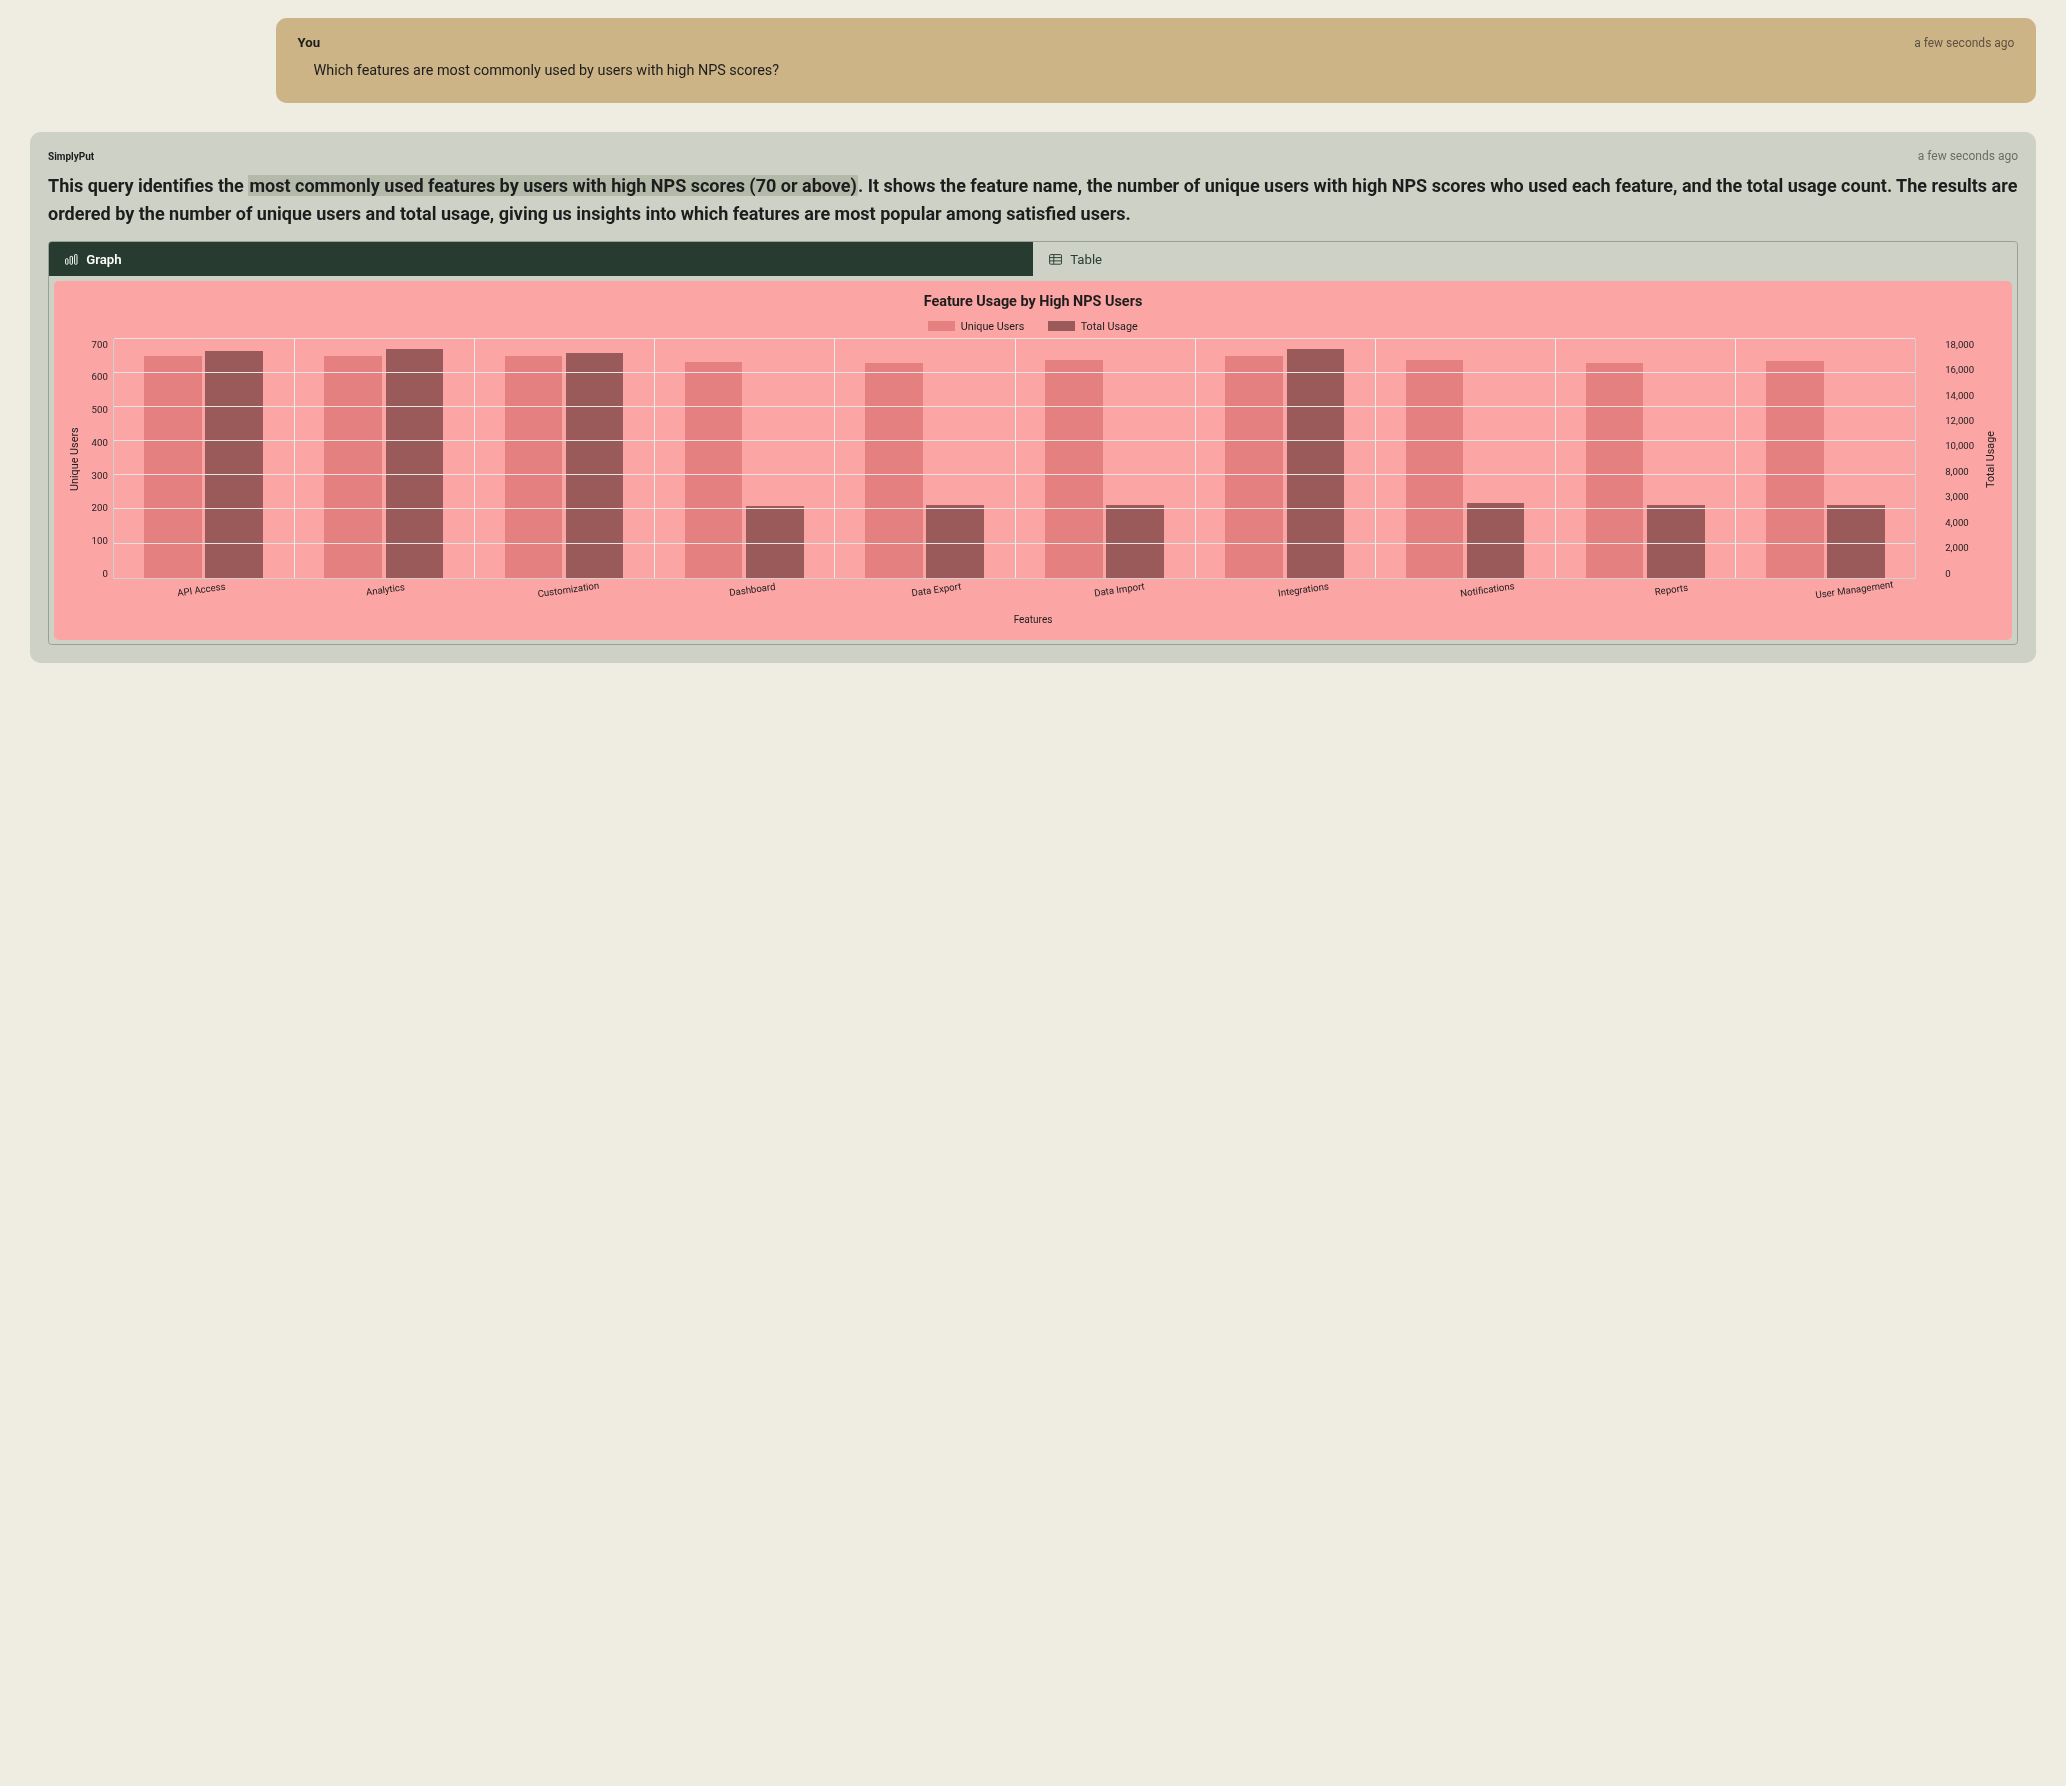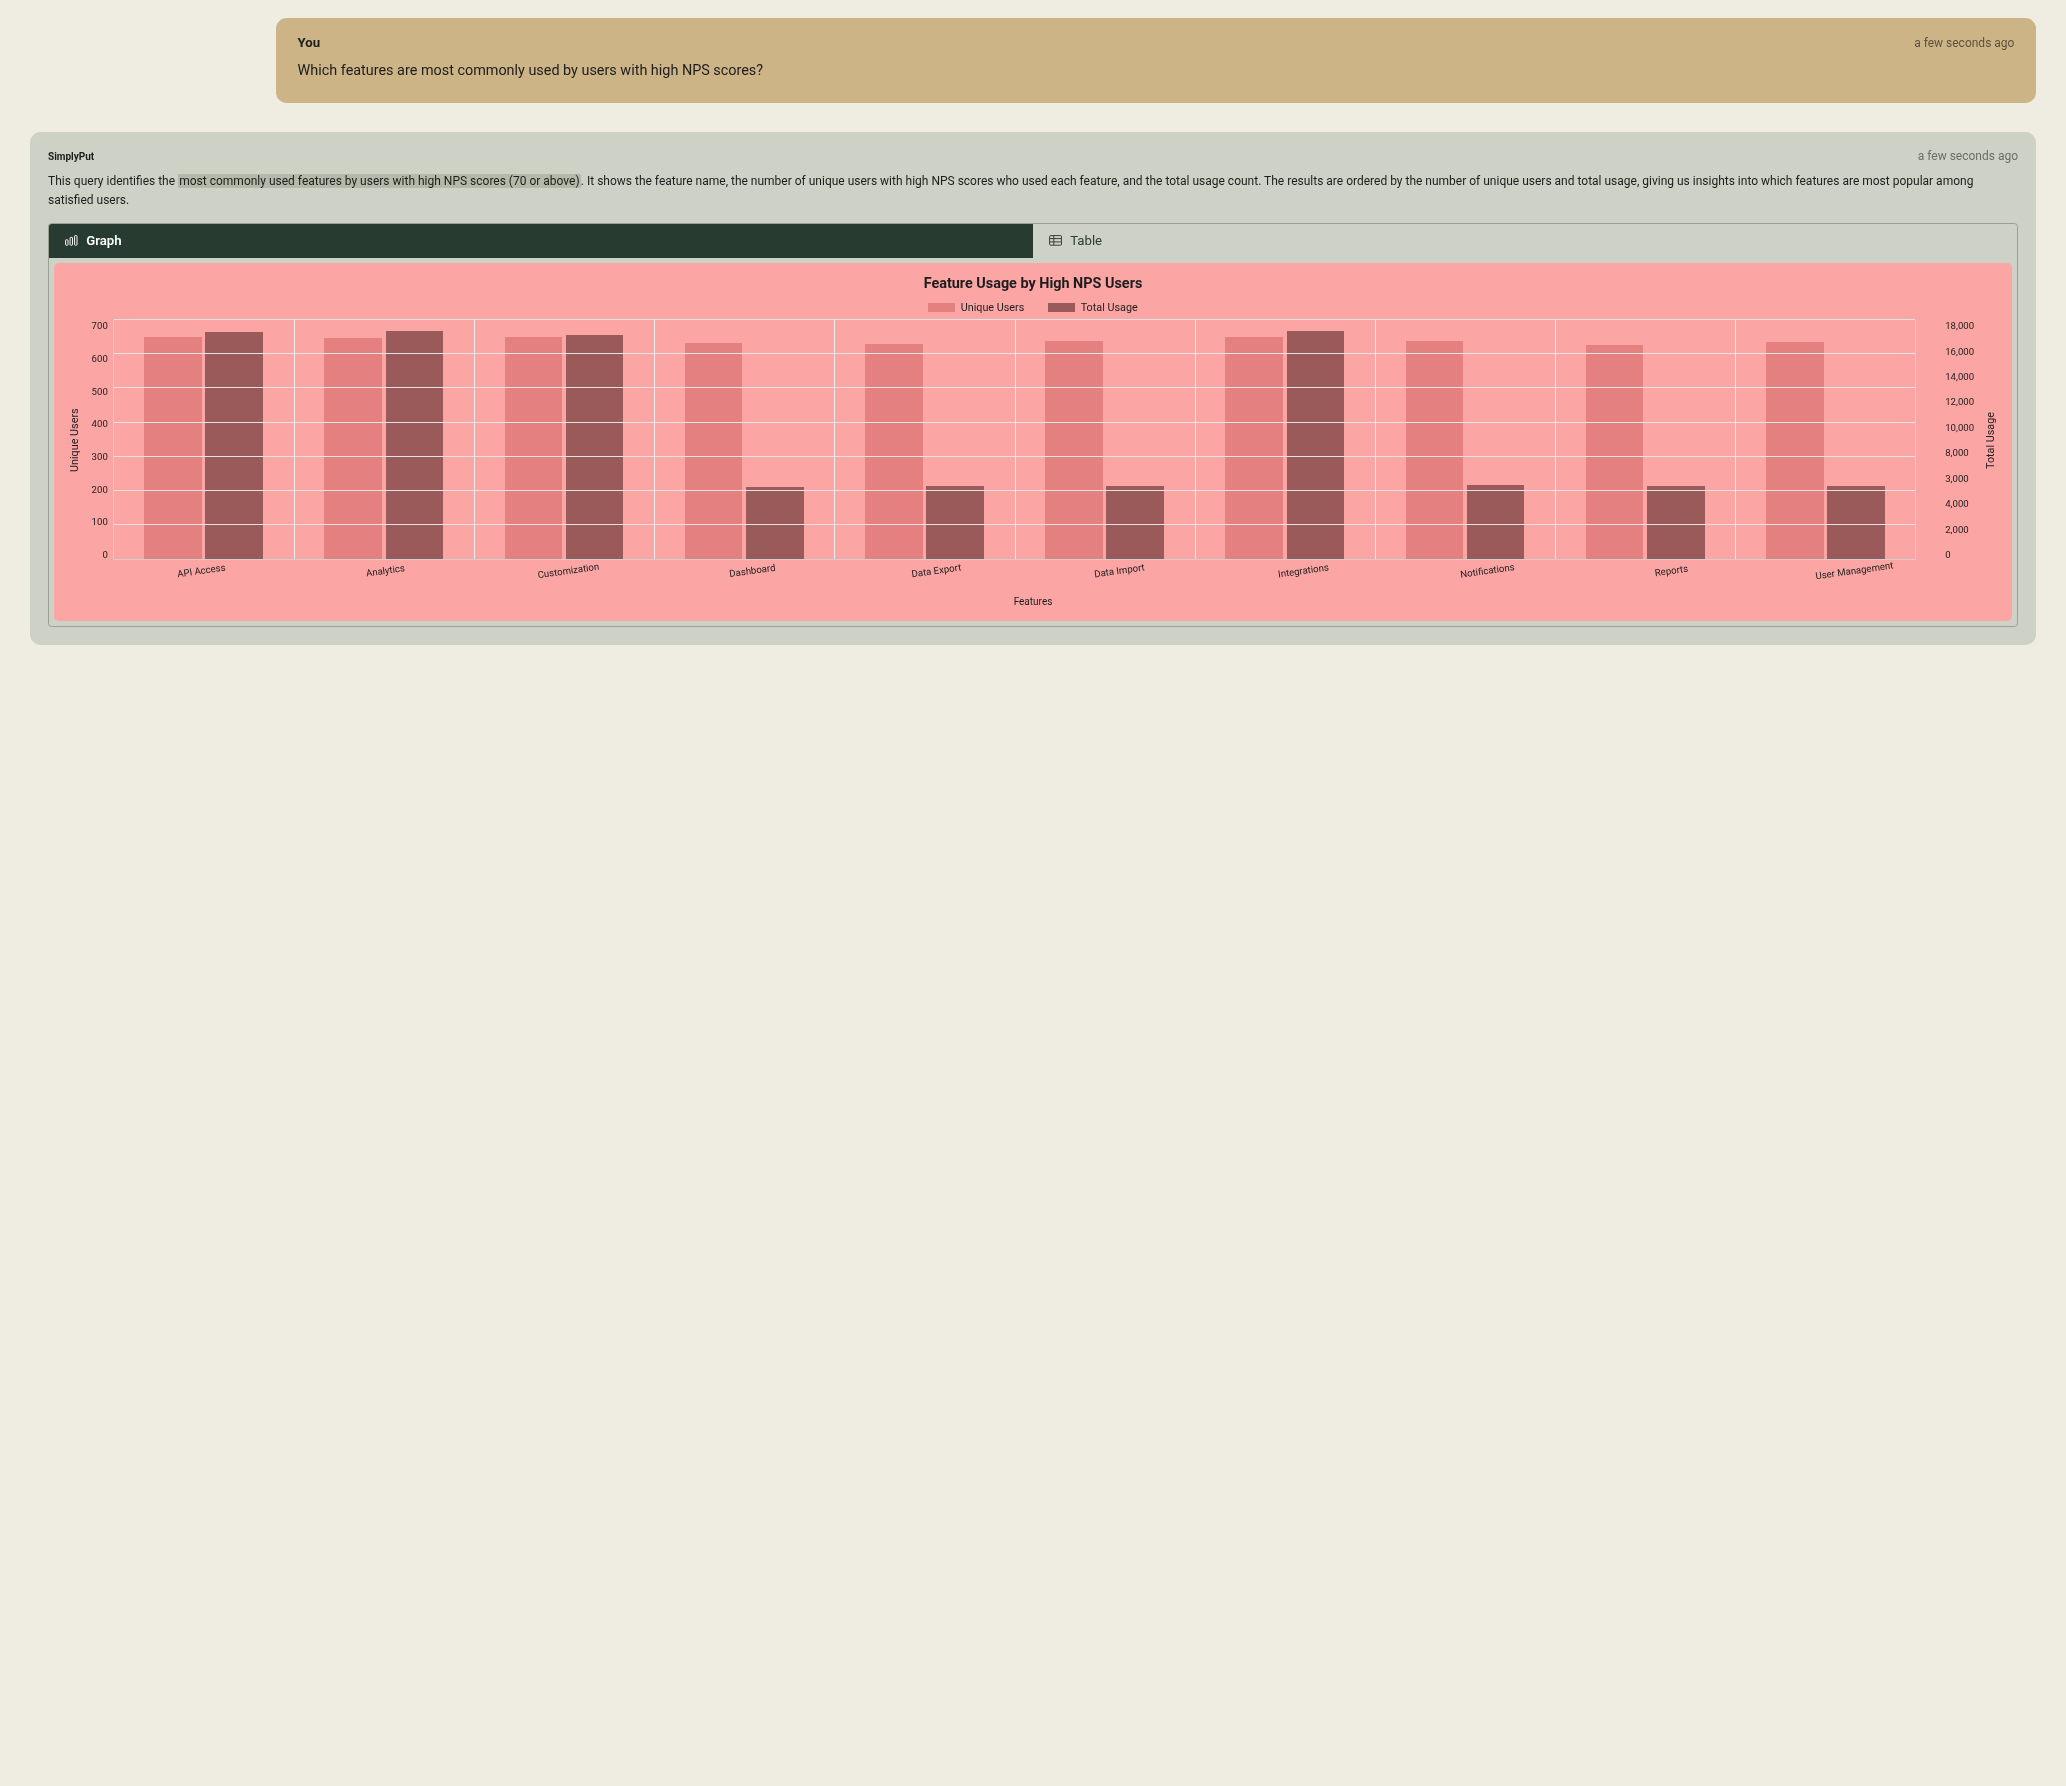--- a/index.html
+++ b/index.html
@@ -11,30 +11,30 @@
   .user-bubble {
     background: #cdb487;
     border-radius: 10.8px;
     padding: 17px 21.6px 21.6px 21.6px;
     margin-left: 246px;
     margin-bottom: 29px;
   }
   .user-header { display: flex; justify-content: space-between; align-items: baseline; margin-bottom: 10.8px; }
   .user-name { font-weight: 700; font-size: 13.2px; color: #1d1d1d; }
   .user-time { font-size: 12px; color: #5c5240; }
-  .user-text { font-size: 14.4px; color: #1d1d1d; line-height: 1.4; }
+  .user-text { font-size: 14.4px; color: #1d1d1d; line-height: 1.4; margin-left: 16px; }
   .assistant-bubble {
     background: #ced2c6;
     border-radius: 10.8px;
     padding: 17px 18px 18px 18px;
   }
   .assistant-header { display: flex; justify-content: space-between; align-items: baseline; margin-bottom: 9.6px; }
   .assistant-name { font-weight: 700; font-size: 10px; color: #1d1d1d; }
   .assistant-time { font-size: 12px; color: #6a6f63; }
-  .assistant-text { font-size: 12px; color: #1d1d1d; line-height: 1.55; margin-bottom: 13.2px; }
+  .assistant-text { font-size: 18px; color: #1d1d1d; line-height: 1.55; margin-bottom: 13.2px; font-weight: bold; }
   .assistant-text .hl { background: #b4baaa; border-radius: 1.2px; padding: 0 1.2px; }
   .result-panel {
     border: 0.6px solid #9aa092;
     border-radius: 3.6px;
     overflow: hidden;
     background: #ced2c6;
   }
   .tabs { display: flex; }
   .tab {
     flex: 1;

